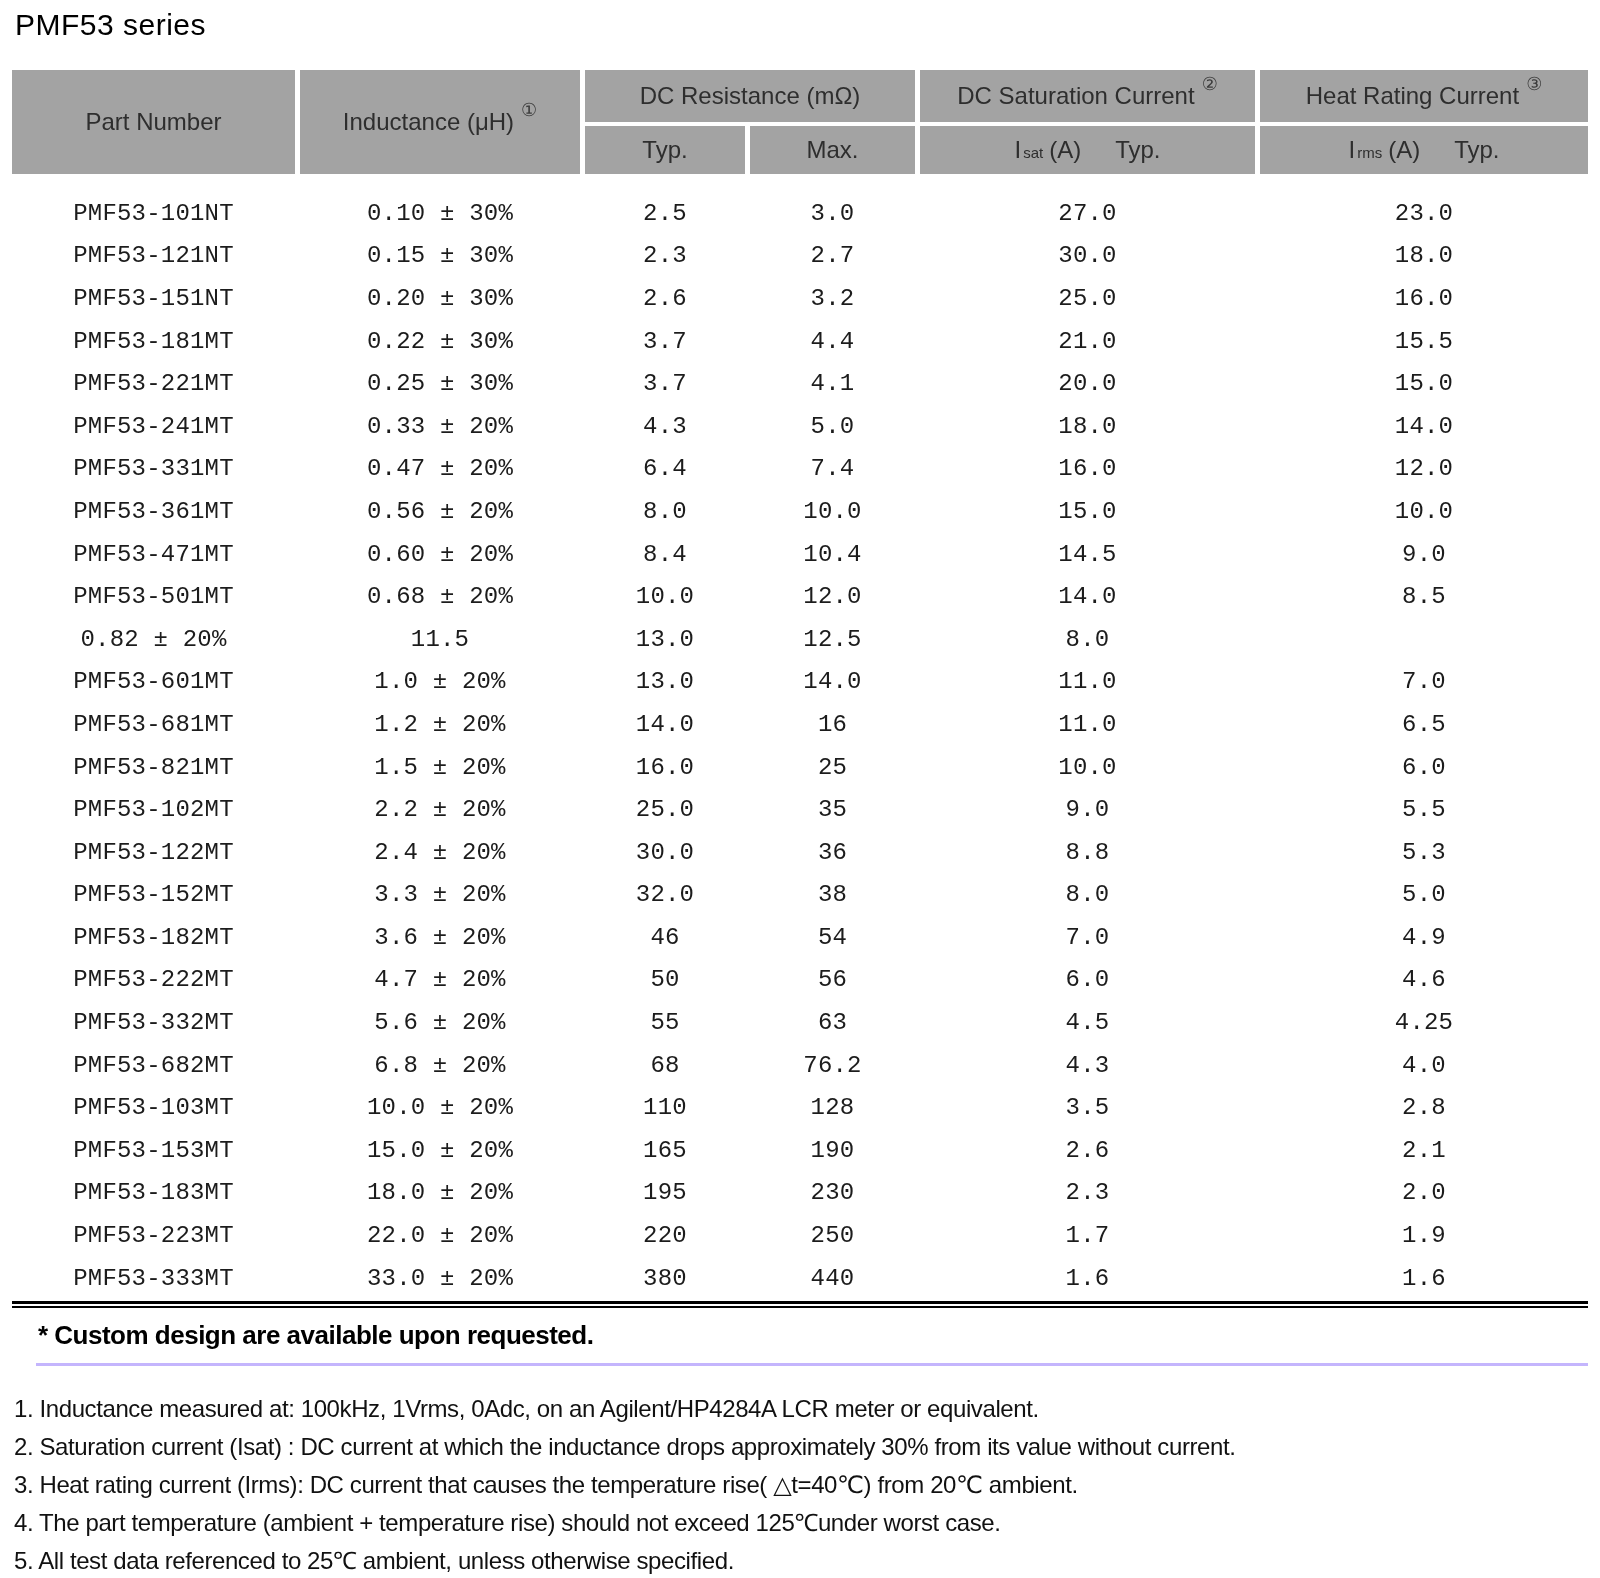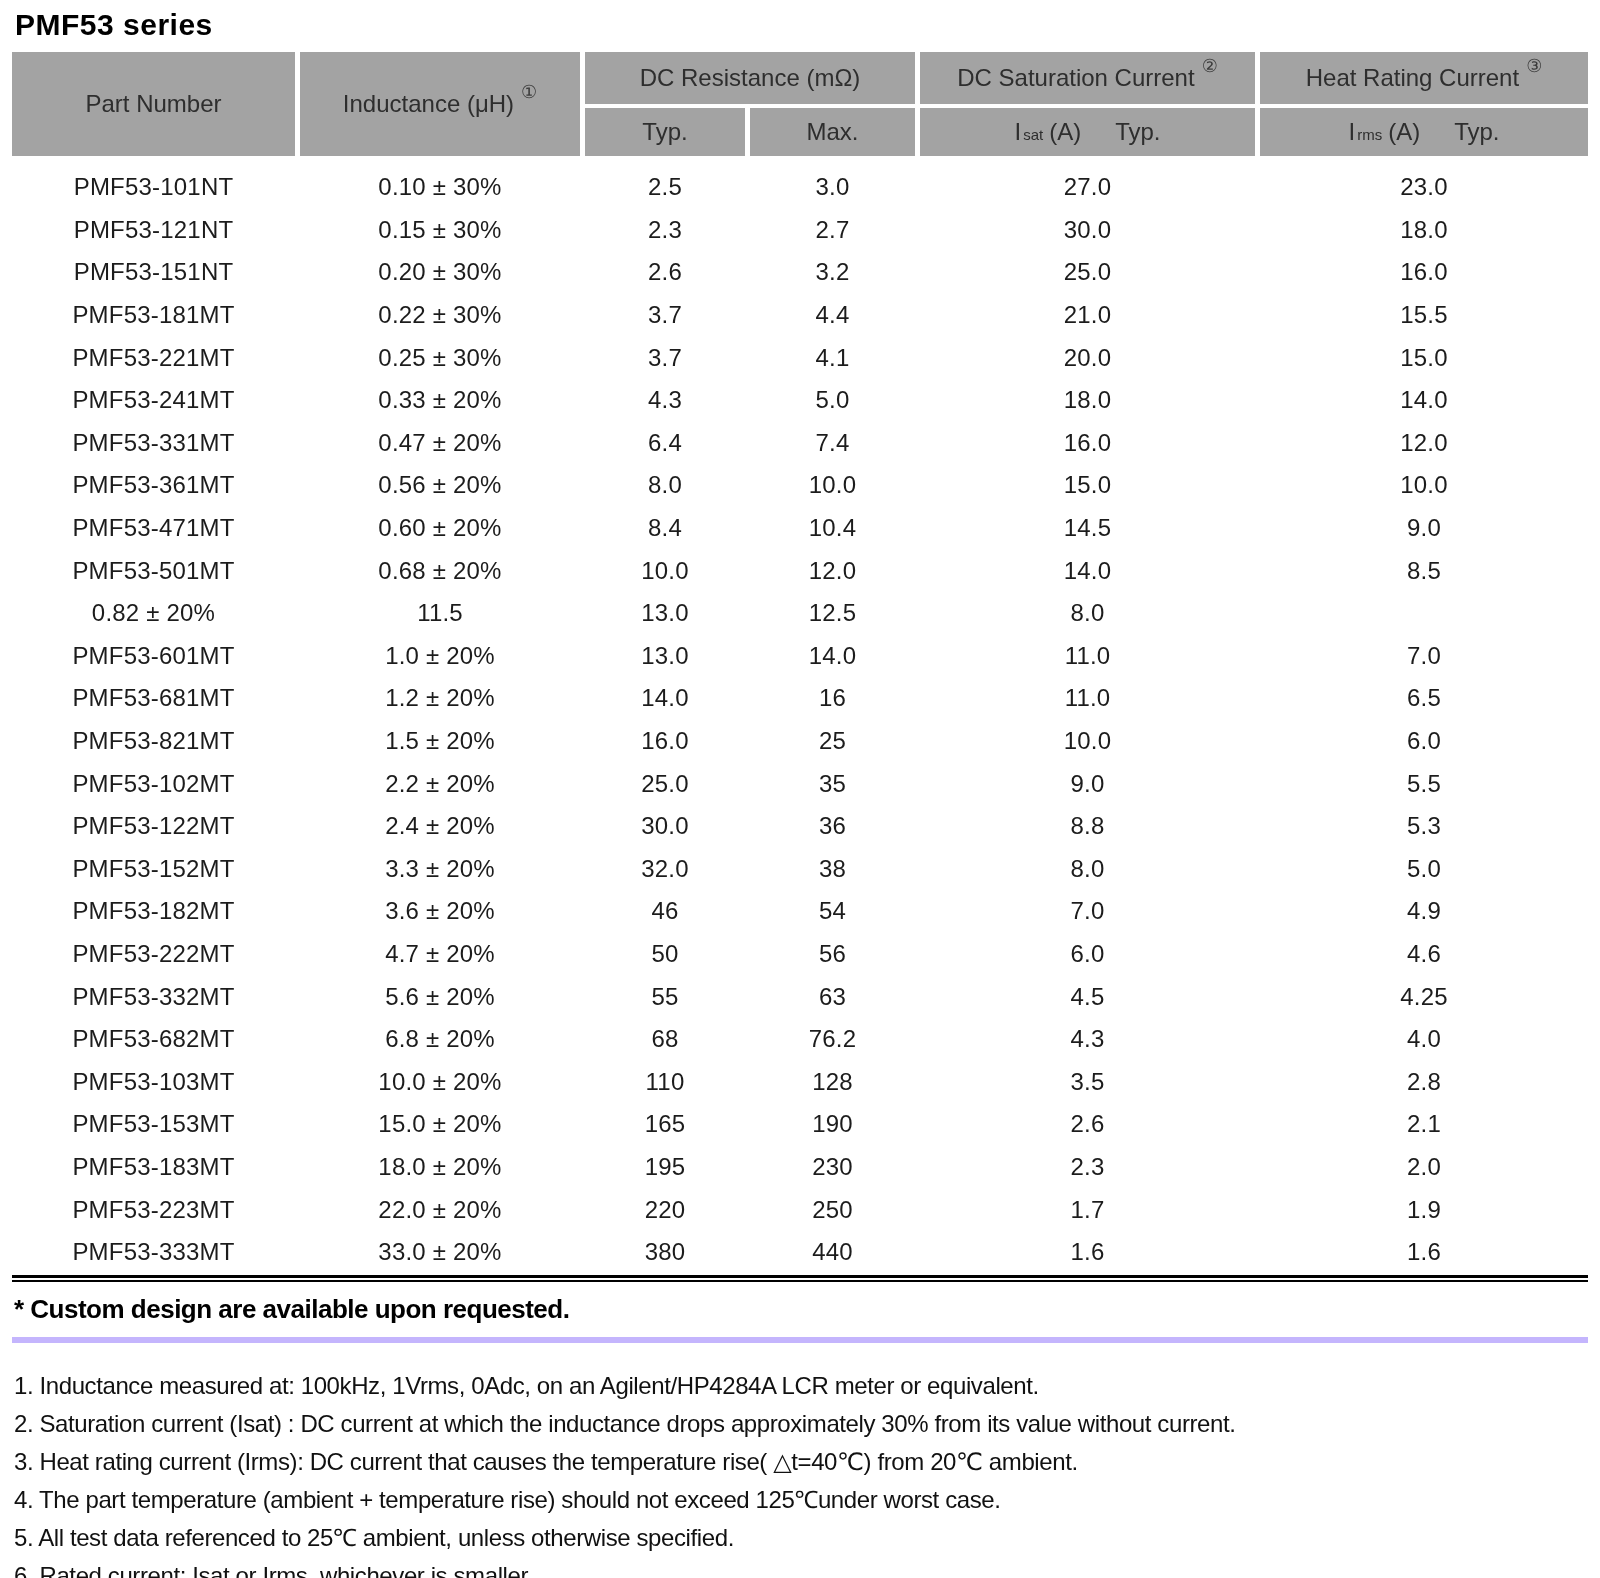--- a/index.html
+++ b/index.html
@@ -8,23 +8,23 @@
     width:1600px; height:1578px;
     font-family:"Liberation Sans", sans-serif;
     color:#1f1f1f;
     position:relative;
     overflow:hidden;
   }
   .page { padding:6px 12px 0 12px; }
 
   .title {
     font-size:30px;
-    font-weight:bold;
+    font-weight:normal;
     color:#000;
-    margin:2px 0 10px 3px;
+    margin:2px 0 28px 3px;
     letter-spacing:0.5px;
   }
 
   .spec-table { width:1576px; }
 
   .thead {
     display:grid;
     grid-template-columns:283px 280px 160px 165px 335px 328px;
     grid-template-rows:52px 48px;
     gap:4px 5px;
@@ -45,21 +45,21 @@
     font-size:18px;
     position:relative;
     top:-12px;
     margin-left:7px;
     color:#3c3c3c;
   }
   .hsub sub { font-size:15px; position:relative; top:2px; margin:0 2px;text-align:right; }
   .hsub .unit { margin-left:4px; }
   .hsub .qualifier { margin-left:34px; }
 
-  .tbody { margin-top:10px; }
+  .tbody { margin-top:18px;font-family:Liberation Mono, monospace; }
   .trow {
     display:grid;
     grid-template-columns:283px 280px 160px 165px 335px 328px;
     column-gap:5px;
     height:42.6px;
   }
   .tcell {
     display:flex;
     align-items:center;
     justify-content:center;
@@ -77,21 +77,22 @@
     margin-top:2px;
   }
 
   .footer { margin-top:8px; width:1576px; }
   .custom-note {
     font-size:26px;
     font-weight:bold;
     color:#000;
     letter-spacing:-0.5px;
     padding:4px 0 12px 2px;
-    border-bottom:6px solid #c4b5fd;
+    border-bottom:3px solid #c4b5fd;
+    margin-left:24px;
   }
   .notes { margin-top:24px; }
   .notes p {
     font-size:24px;
     color:#111;
     letter-spacing:-0.4px;
     line-height:38px;
     padding-left:2px;
   }
 </style>

